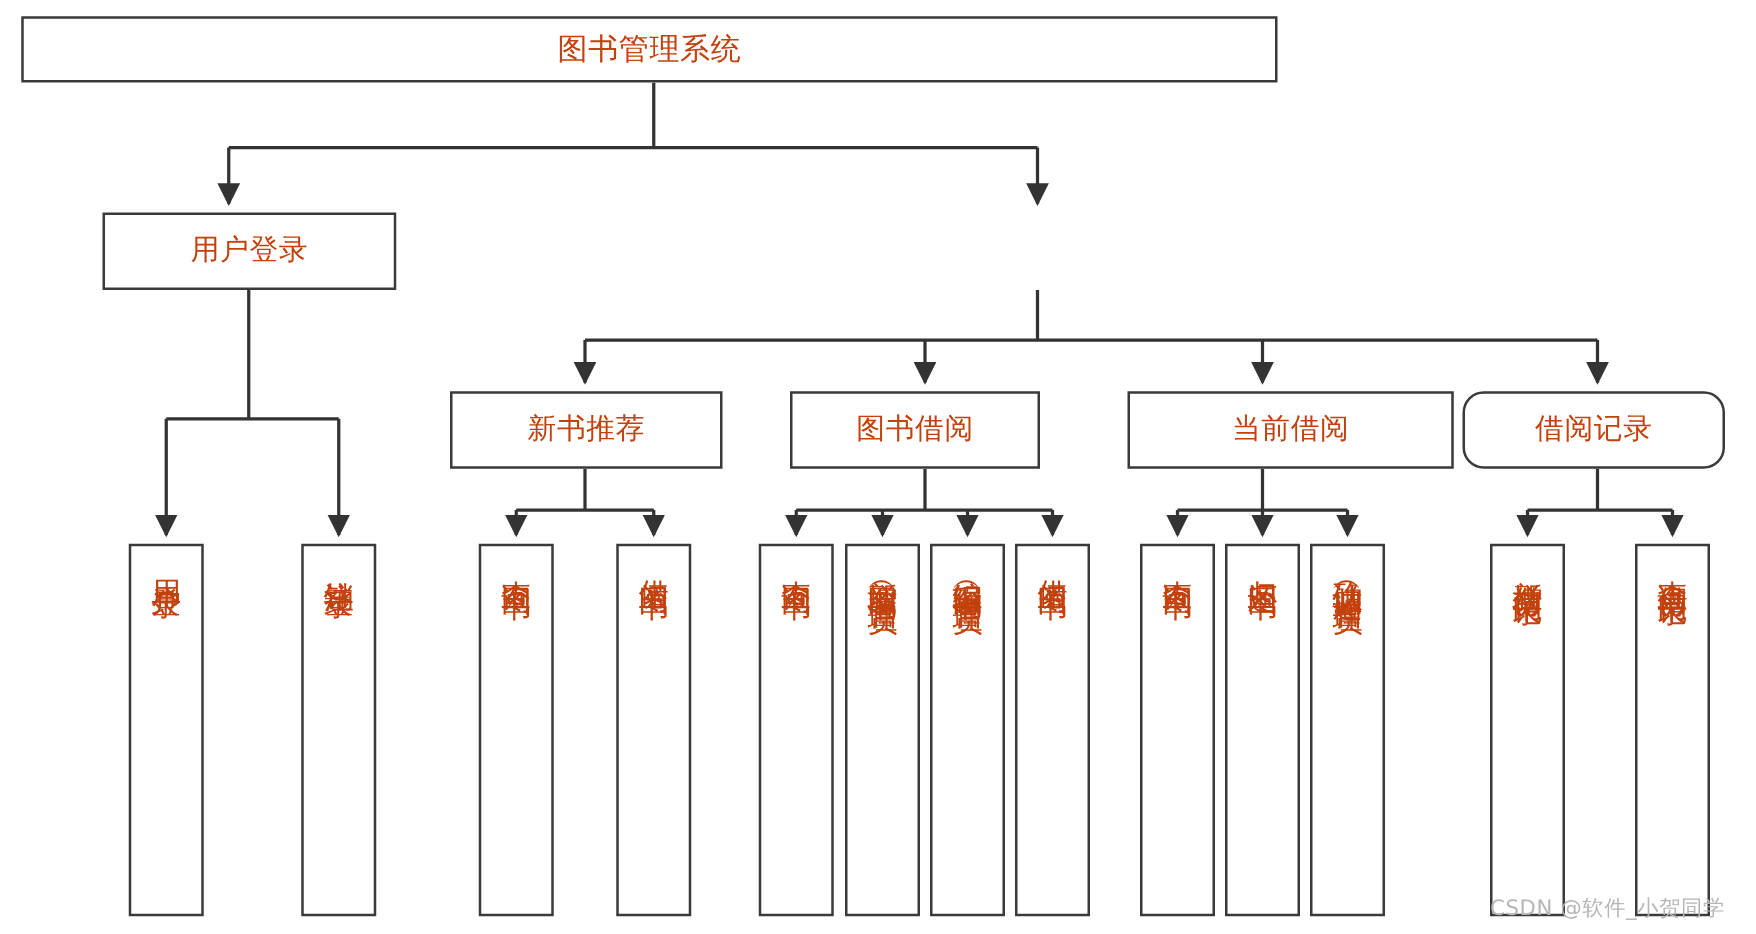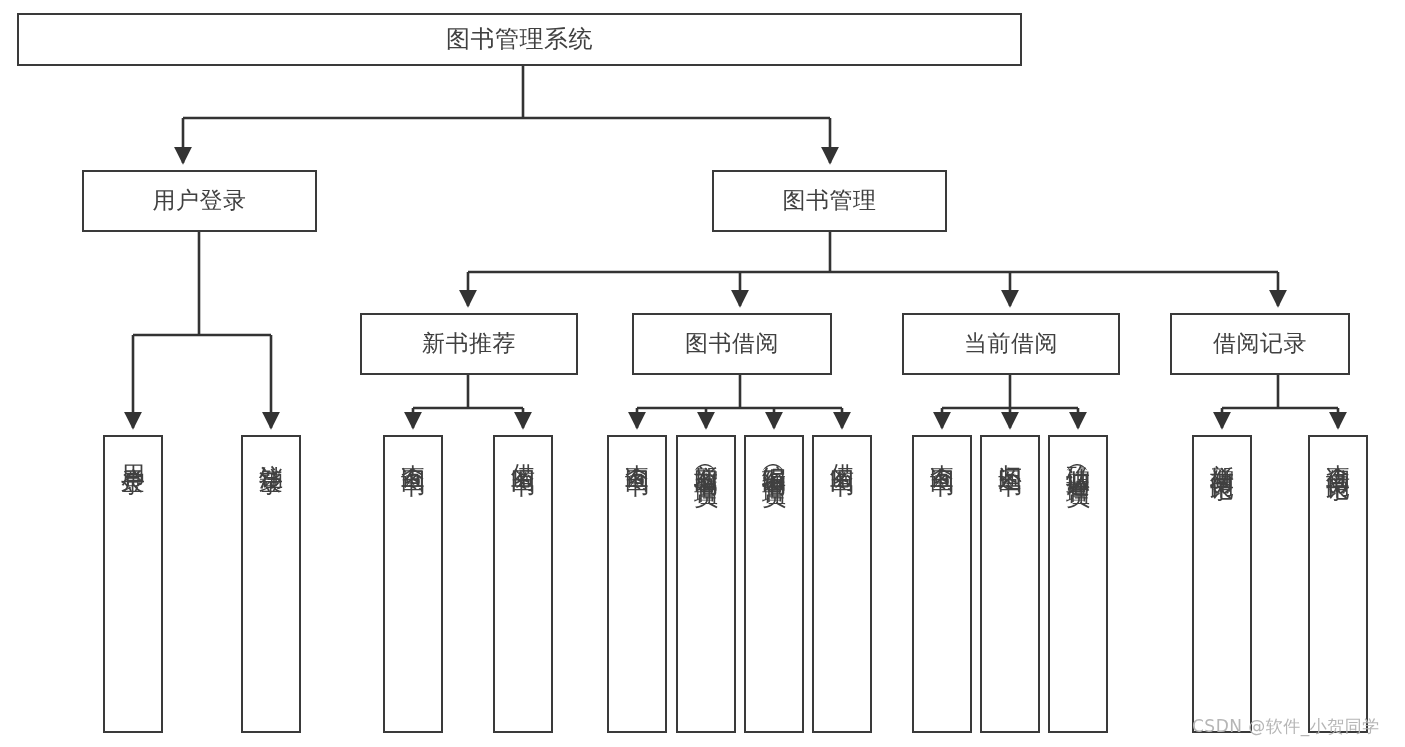--- a/index.html
+++ b/index.html
@@ -26,21 +26,21 @@
     pointer-events: none;
   }
   .node {
     position: absolute;
     box-sizing: border-box;
     background: #ffffff;
     border: 2px solid #3a3a3a;
     display: flex;
     align-items: center;
     justify-content: center;
-    color: #404040;
+    color: #c2410c;
   }
   .node .label {
     display: block;
     text-align: center;
     line-height: 1.18;
     letter-spacing: 0.5px;
   }
   .node.horiz .label {
     writing-mode: horizontal-tb;
     font-size: 23px;
@@ -121,34 +121,31 @@
     </g>
   </svg>
 
   <div class="node horiz root" style="left:17px; top:13px; width:1005px; height:53px;">
     <span class="label">图书管理系统</span>
   </div>
 
   <div class="node horiz" style="left:82px; top:170px; width:235px; height:62px;">
     <span class="label">用户登录</span>
   </div>
-  <div class="node horiz" style="left:712px; top:170px; width:235px; height:62px;">
-    <span class="label">图书管理</span>
-  </div>
 
   <div class="node horiz" style="left:360px; top:313px; width:218px; height:62px;justify-content:center;">
     <span class="label">新书推荐</span>
   </div>
   <div class="node horiz" style="left:632px; top:313px; width:200px; height:62px;">
     <span class="label">图书借阅</span>
   </div>
-  <div class="node horiz" style="left:902px; top:313px; width:218px; height:62px;">
+  <div class="node horiz" style="left:902px; top:313px; width:261px; height:62px;">
     <span class="label">当前借阅</span>
   </div>
-  <div class="node horiz" style="left:1170px; top:313px; width:180px; height:62px;">
+  <div class="node horiz" style="left:1170px; top:313px; width:210px; height:62px;border-radius:17px;">
     <span class="label">借阅记录</span>
   </div>
 
   <div class="node vert" style="left:103px; top:435px; width:60px; height:298px;">
     <span class="label">用户登录</span>
   </div>
   <div class="node vert" style="left:241px; top:435px; width:60px; height:298px;">
     <span class="label">注销登录</span>
   </div>
 

